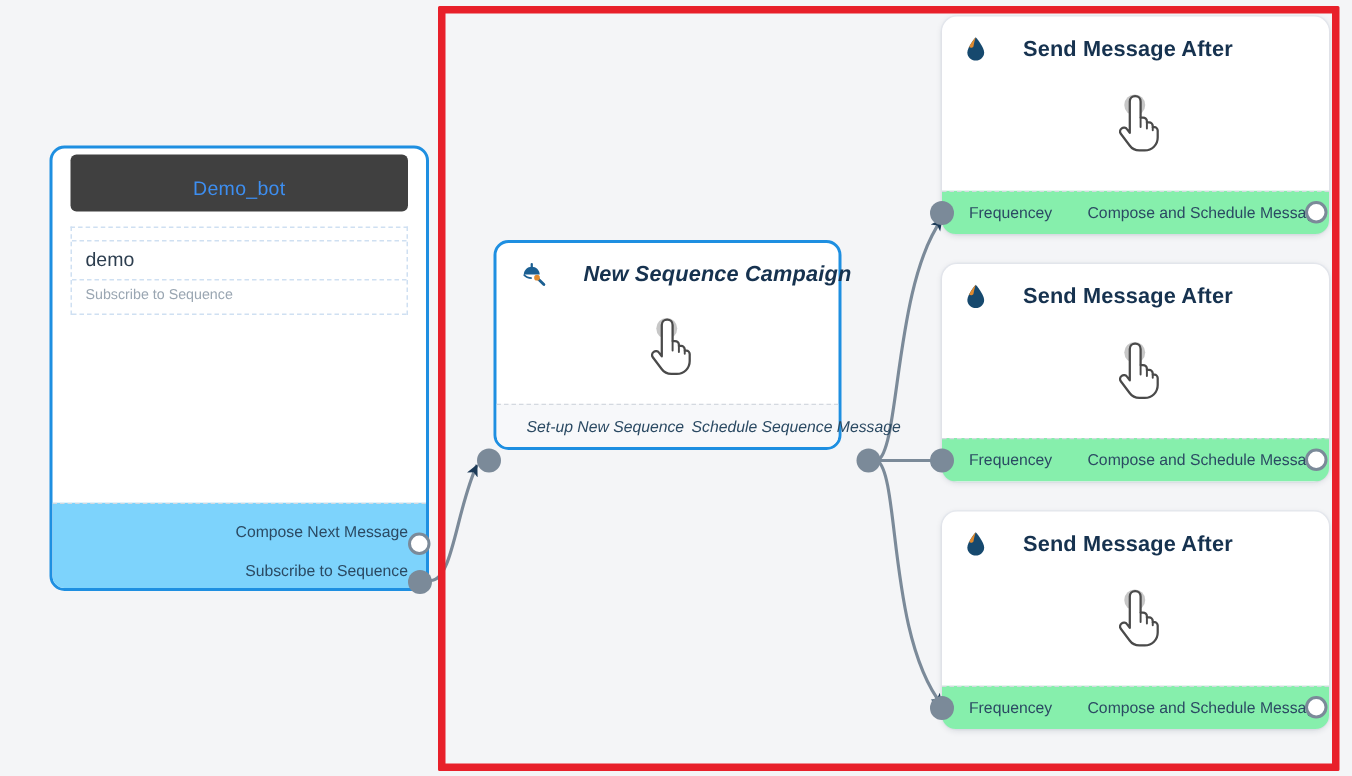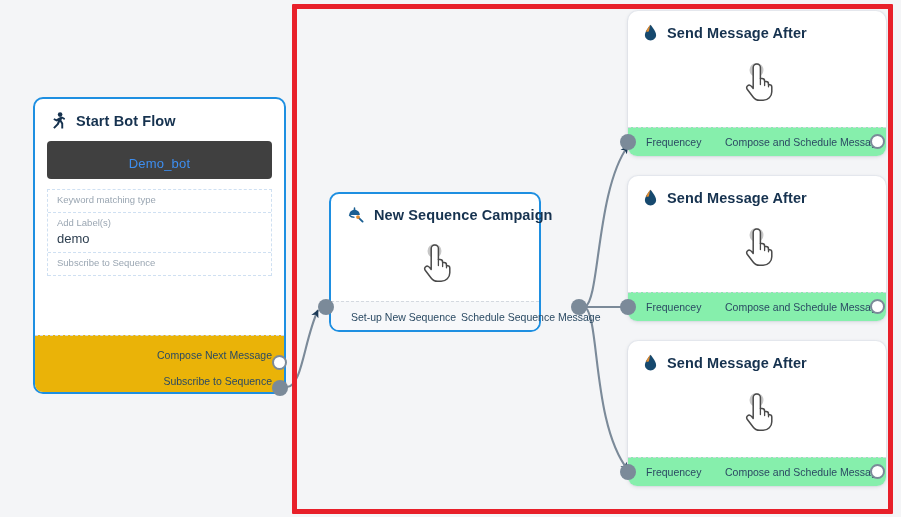--- a/index.html
+++ b/index.html
@@ -41,21 +41,21 @@
   }
   .node.plain{
     box-shadow:0 1px 4px rgba(25,40,60,.13), 0 0 0 1px rgba(230,234,240,.6);
   }
   .node.selected{
     border:2px solid #1e8fe1;
     box-shadow:none;
   }
 
   .node-title{
-    display:flex;align-items:center;gap:10px;
+    display:flex;align-items:center;gap:25px;
     padding:13px 16px 8px 16px;
     font-size:14.5px;
     font-weight:bold;
     color:#16324f;
     letter-spacing:.1px;
   }
   .node-title .ttl{white-space:nowrap;}
 
   
   .icon{display:inline-flex;align-items:center;justify-content:center;flex:0 0 auto;}
@@ -140,21 +140,21 @@
     line-height:17px;
     white-space:nowrap;
   }
 
   
   .start-footer{
     position:absolute;
     left:0;right:0;bottom:0;
     height:57px;
     border-top:1px dashed #d4d9e0;
-    background:#eab308;
+    background:#7dd3fc;
     border-radius:0 0 8px 8px;
     box-sizing:border-box;
     text-decoration:underline;
   }
   .start-footer .row{
     position:absolute;
     right:12px;
     font-size:10.5px;
     color:#2b4a63;
     white-space:nowrap;
@@ -185,55 +185,44 @@
 
     <path d="M 585,307 C 600,300 596,190 628,146" fill="none" stroke="#7b8a99" stroke-width="2.1" marker-end="url(#arw)"></path>
 
     <path d="M 585,307 L 628,307" fill="none" stroke="#7b8a99" stroke-width="2.1" marker-end="url(#arw)"></path>
 
     <path d="M 585,307 C 600,318 592,424 628,470" fill="none" stroke="#7b8a99" stroke-width="2.1" marker-end="url(#arw)"></path>
   </svg>
 
   <div class="node selected" id="node-start" style="left:33px;top:97px;width:253px;height:297px;">
 
-    <div class="node-title">
-      <span class="icon">
-        <svg width="15" height="17" viewBox="0 0 15 17">
-          <circle cx="9.1" cy="2.6" r="2.3" fill="#16324f"></circle>
-          <path d="M8.3 5.6 L5.4 7.3 L3.2 6.2 L2.4 7.8 L5.6 9.4 L6.9 8.7 L6.0 11.6 L2.2 15.4 L3.6 16.7 L7.8 12.6 L9.0 9.8 L10.3 12.0 L10.3 16.6 L12.2 16.6 L12.2 11.3 L10.4 8.2 L11.1 6.6 L13.3 7.9 L14.1 6.3 L10.9 4.5 Z" fill="#16324f"></path>
-        </svg>
-      </span>
-      <span class="ttl">Start Bot Flow</span>
-    </div>
 
     <div class="bot-pill">Demo_bot</div>
 
     <div class="field-list">
       <div class="field">
-        <div class="field-label">Keyword matching type</div>
       </div>
       <div class="field">
-        <div class="field-label">Add Label(s)</div>
         <div class="field-value">demo</div>
       </div>
       <div class="field">
         <div class="field-label">Subscribe to Sequence</div>
       </div>
     </div>
 
     <div class="start-footer">
       <div class="row port-label" style="top:14px;">Compose Next Message</div>
       <div class="row port-label" style="top:40px;">Subscribe to Sequence</div>
     </div>
   </div>
 
   <div class="port hollow" style="left:272px;top:355px;"></div>
   <div class="port filled" style="left:272px;top:380px;"></div>
 
-  <div class="node selected" id="node-seq" style="left:329px;top:192px;width:212px;height:140px;">
+  <div class="node selected" id="node-seq" style="left:329px;top:160px;width:232px;height:140px;font-style:italic;">
 
     <div class="node-title">
       <span class="icon">
         <svg width="17" height="16" viewBox="0 0 17 16">
           <path d="M2.2 8.0 C2.2 5.1 4.6 2.8 7.5 2.8 C10.4 2.8 12.8 5.1 12.8 8.0 Z" fill="#1b5f92"></path>
           <path d="M7.5 2.9 L7.5 1.0" stroke="#1b5f92" stroke-width="1.5" stroke-linecap="round"></path>
           <path d="M11.5 10.6 L15.6 14.6" stroke="#1b5f92" stroke-width="1.9" stroke-linecap="round"></path>
           <circle cx="11.0" cy="10.1" r="1.9" fill="#e08a2e"></circle>
           <path d="M2.2 8.0 C3.4 9.5 5.3 10.4 7.5 10.4" fill="none" stroke="#1b5f92" stroke-width="1.3"></path>
         </svg>

